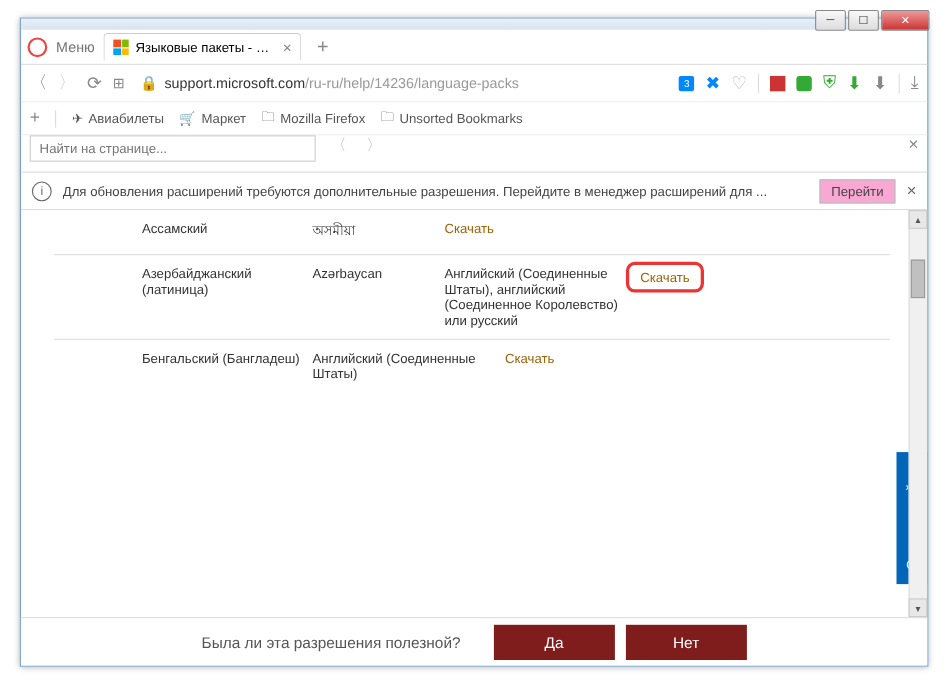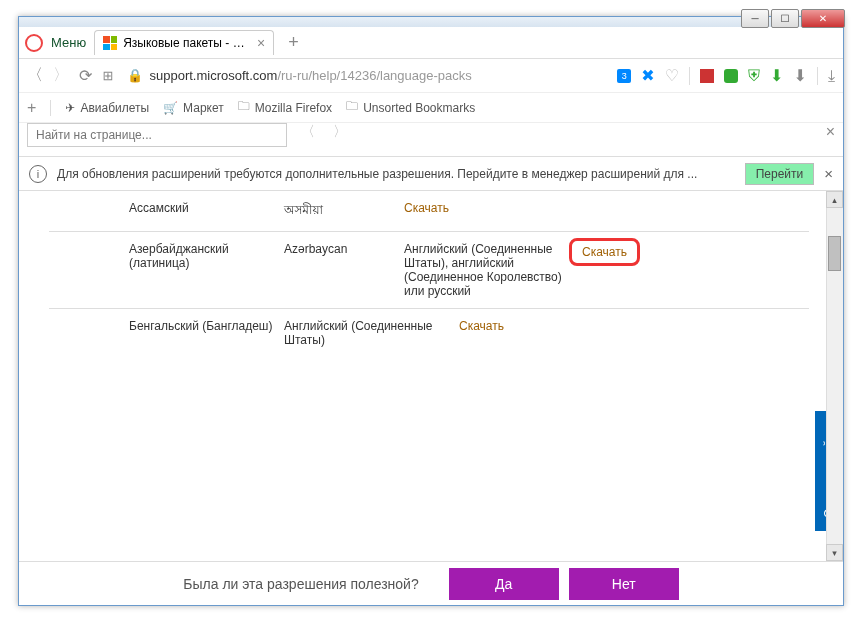--- a/index.html
+++ b/index.html
@@ -4,21 +4,21 @@
 <style>
 *{margin:0;padding:0;box-sizing:border-box;font-family:"Segoe UI",Arial,sans-serif}
 body{background:#fff;width:864px;height:622px;overflow:hidden;position:relative}
 .window{position:absolute;left:18px;top:16px;width:826px;height:590px;border:1px solid #6a9acc;background:#fff;box-shadow:0 0 6px rgba(0,0,0,.3)}
 .titlebar{height:10px;background:linear-gradient(#e8f0f8,#d8e4f0);display:flex;justify-content:flex-end;align-items:center;padding-right:4px}
 .wincontrols{position:absolute;right:-2px;top:-8px;display:flex;gap:2px}
 .wincontrols div{width:28px;height:19px;border:1px solid #888;background:linear-gradient(#f8f8f8,#ddd);border-radius:2px;display:flex;align-items:center;justify-content:center;font-size:10px;color:#333}
 .wincontrols .closewin{background:linear-gradient(#e99,#c33);color:#fff;width:44px}
 .tabbar{height:32px;display:flex;align-items:center;padding:0 6px;gap:8px;border-bottom:1px solid #ddd}
 .ologo{width:18px;height:18px;border:2px solid #e44;border-radius:50%}
-.menubtn{font-size:13px;color:#14532d}
+.menubtn{font-size:13px;color:#737373}
 .tab{display:flex;align-items:center;gap:6px;padding:4px 8px;border:1px solid #ccc;border-bottom:none;border-radius:4px 4px 0 0;background:#fff;font-size:12px;max-width:180px}
 .tab .favicon{width:14px;height:14px;display:grid;grid-template-columns:1fr 1fr;grid-template-rows:1fr 1fr;gap:1px}
 .tab .favicon span:nth-child(1){background:#f25022}.tab .favicon span:nth-child(2){background:#7fba00}.tab .favicon span:nth-child(3){background:#00a4ef}.tab .favicon span:nth-child(4){background:#ffb900}
 .tab .title{white-space:nowrap;overflow:hidden;text-overflow:ellipsis;flex:1}
 .tab .close{color:#888;font-size:14px}
 .newtab{color:#888;font-size:18px;padding:0 6px}
 .addrbar{height:34px;display:flex;align-items:center;padding:0 8px;gap:10px;border-bottom:1px solid #eee}
 .navbtn{color:#888;font-size:16px;cursor:pointer}
 .addrbox{flex:1;display:flex;align-items:center;gap:6px;font-size:13px;color:#999;padding:2px 4px}
 .lock{color:#4a4}
@@ -27,38 +27,38 @@
 .righticons svg,.righticons span{color:#888}
 .bmbar{height:30px;display:flex;align-items:center;padding:0 8px;gap:14px;font-size:12px;color:#555;border-bottom:1px solid #eee}
 .bmitem{display:flex;align-items:center;gap:5px}
 .findbar{height:34px;display:flex;align-items:flex-start;padding:0 8px;gap:10px;border-bottom:1px solid #ddd}
 .findinput{flex:1;max-width:260px;border:1px solid #ccc;padding:4px 8px;font-size:12px;color:#999;background:#fff}
 .findnav{color:#bbb;font-size:14px;padding:0 4px}
 .findclose{margin-left:auto;color:#888;font-size:16px}
 .notifybar{height:34px;display:flex;align-items:center;padding:0 10px;gap:10px;font-size:12px;color:#444;border-bottom:1px solid #ddd}
 .infoicon{width:18px;height:18px;border:1.5px solid #666;border-radius:50%;display:flex;align-items:center;justify-content:center;font-size:11px;color:#666}
 .notifytext{flex:1;white-space:nowrap;overflow:hidden;text-overflow:ellipsis}
-.gotobtn{border:1px solid #bbb;padding:3px 10px;font-size:12px;background:#86efac}
+.gotobtn{border:1px solid #bbb;padding:3px 10px;font-size:12px;background:#f9a8d4}
 .content{position:relative;height:370px;overflow:hidden}
 .scrolltrack{position:absolute;right:0;top:0;width:17px;height:100%;background:#f0f0f0;border-left:1px solid #ddd}
 .scrollthumb{position:absolute;right:2px;top:45px;width:13px;height:35px;background:#c0c0c0;border:1px solid #999}
 .scrollbtn{position:absolute;right:0;width:17px;height:17px;background:#e8e8e8;border:1px solid #ccc;display:flex;align-items:center;justify-content:center;font-size:9px;color:#555}
 .table{width:760px;margin-left:30px}
 .row{display:flex;border-top:1px solid #ddd;padding:10px 0;font-size:12px;color:#333}
 .row:first-child{border-top:none}
 .col1{width:155px;padding-left:80px;box-sizing:content-box}
 .col2{width:120px}
 .col3{width:175px}
 .col4{width:100px}
 .link{color:#a16207;cursor:pointer}
 .highlight{display:inline-block;border:3px solid #e33;border-radius:8px;padding:4px 10px;margin:-4px -10px}
 .feedback{position:absolute;right:0;top:220px;width:28px;height:120px;background:#0067b8;color:#fff;writing-mode:vertical-rl;transform:rotate(180deg);display:flex;align-items:center;justify-content:center;font-size:12px;letter-spacing:1px}
 .footer{position:absolute;bottom:0;left:0;right:0;height:44px;border-top:1px solid #ddd;display:flex;align-items:center;justify-content:center;gap:10px;font-size:14px;background:#fff}
 .footer .q{color:#555;margin-right:20px}
-.footer .btn{width:110px;height:32px;background:#a21caf;color:#fff;display:flex;align-items:center;justify-content:center;cursor:pointer}
+.footer .btn{width:110px;height:32px;background:#7f1d1d;color:#fff;display:flex;align-items:center;justify-content:center;cursor:pointer}
 .starbadge{width:14px;height:14px;background:#08f;color:#fff;font-size:9px;border-radius:2px;display:flex;align-items:center;justify-content:center}
 </style>
 </head>
 <body>
 
 <div class="window">
   <div class="wincontrols">
     <div>─</div>
     <div>☐</div>
     <div class="closewin">✕</div>

